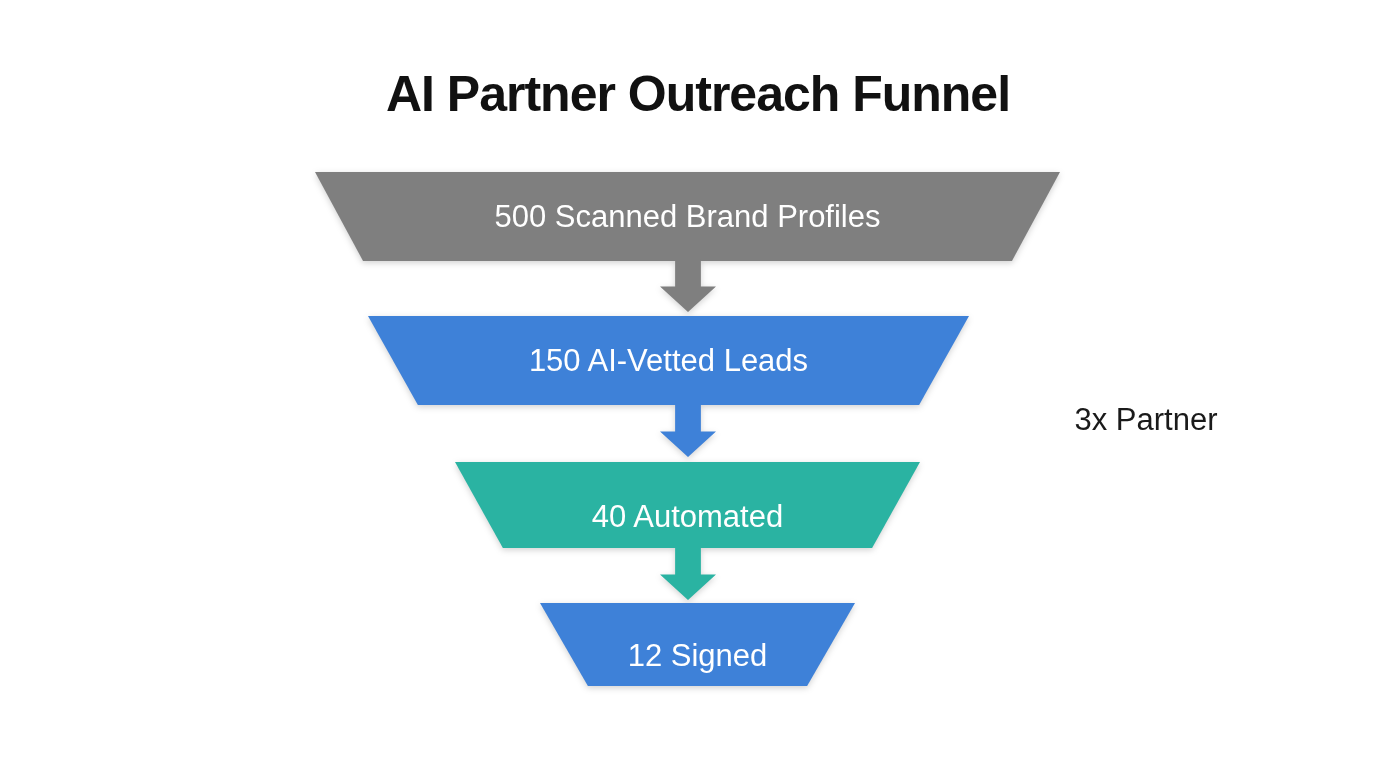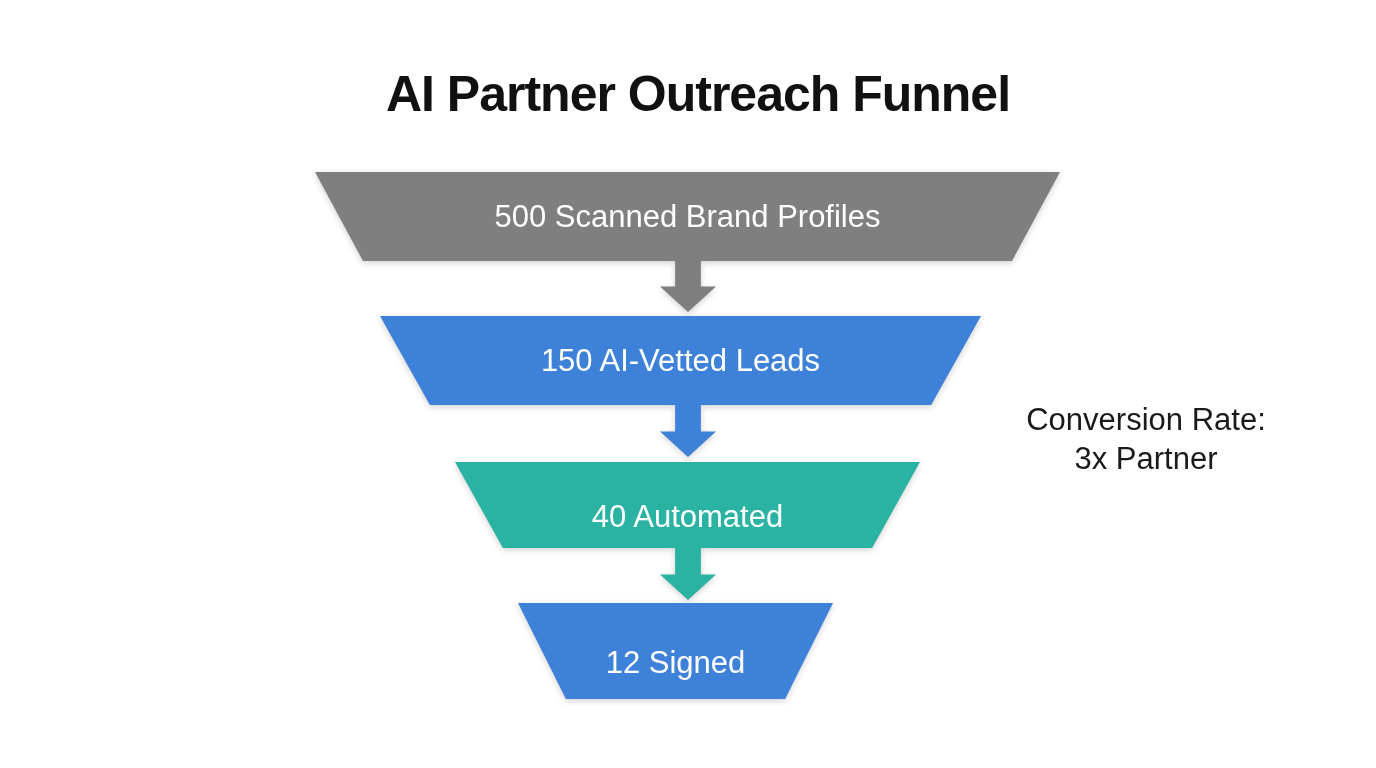--- a/index.html
+++ b/index.html
@@ -42,29 +42,29 @@
     font-size: 31px;
     line-height: 38px;
     text-align: center;
   }
   .stage-text span { display: block; margin-top: 23px; }
   .stage-0 {
     left: 315px; top: 172px; width: 745px; height: 89px;
     clip-path: polygon(0% 0%, 100% 0%, 93.55% 100%, 6.45% 100%);
   }
   .stage-1 {
-    left: 380px; top: 316px; width: 601px; height: 89px;
+    left: 368px; top: 316px; width: 601px; height: 89px;
     clip-path: polygon(0% 0%, 100% 0%, 91.7% 100%, 8.3% 100%);
   }
   .stage-2 {
     left: 455px; top: 462px; width: 465px; height: 86px;
     clip-path: polygon(0% 0%, 100% 0%, 89.7% 100%, 10.3% 100%);
   }
   .stage-3 {
-    left: 518px; top: 603px; width: 315px; height: 96px;
+    left: 540px; top: 603px; width: 315px; height: 83px;
     clip-path: polygon(0% 0%, 100% 0%, 84.8% 100%, 15.2% 100%);
   }
   .arrow {
     position: absolute;
     width: 56px;
     height: 53px;
     clip-path: polygon(27% 0%, 73% 0%, 73% 52%, 100% 52%, 50% 100%, 0% 52%, 27% 52%);
   }
   .arrow-0 { left: 660px; top: 259px; }
   .arrow-1 { left: 660px; top: 404px; }
@@ -118,17 +118,16 @@
 
     <div class="stage stage-3" style="background: rgb(62, 129, 216);">
       <div class="stage-text">
         <span>12 Signed</span>
       </div>
     </div>
 
   </div>
 
   <div class="side-note">
-    <span>Conversion Rate:</span>
     <span>3x Partner</span>
   </div>
 
 </div>
 
 </body></html>

